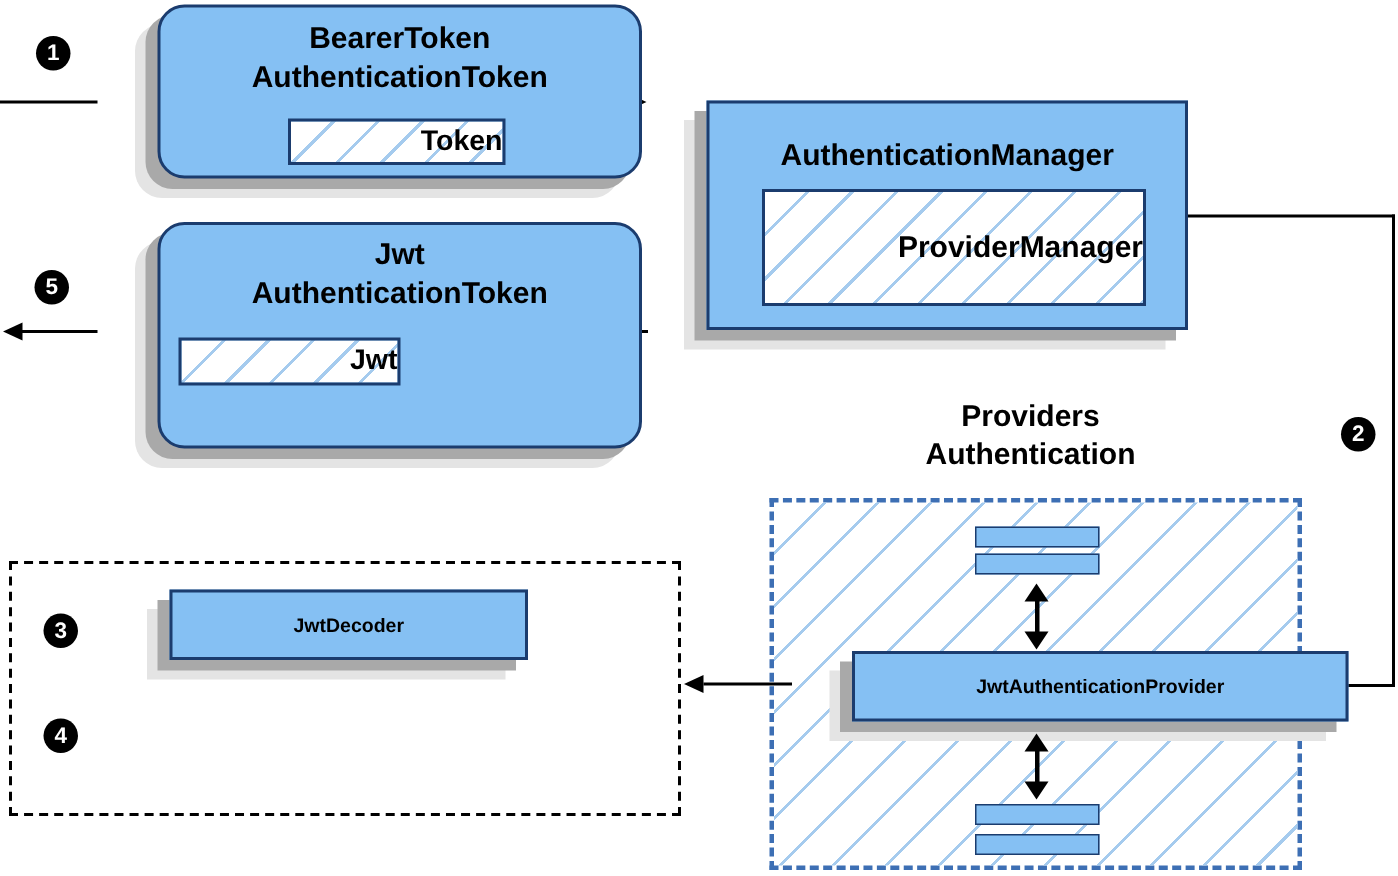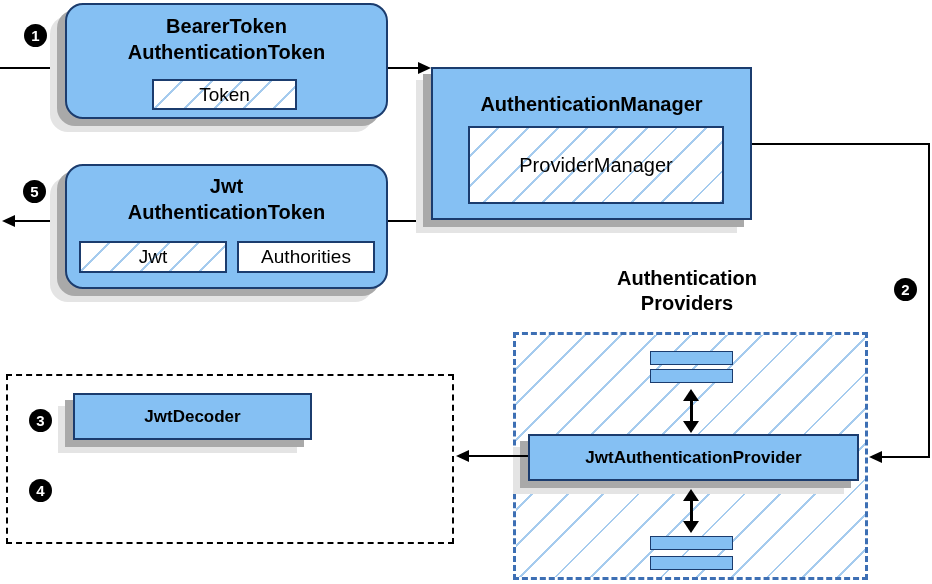--- a/index.html
+++ b/index.html
@@ -5,39 +5,39 @@
   html,body{margin:0;padding:0;background:#fff;}
   .canvas{
     position:relative;width:932px;height:584px;background:#ffffff;
     font-family:"Liberation Sans",sans-serif;overflow:hidden;
   }
   
   .node{
     position:absolute;background:#85C0F3;border:2px solid #1B3C6E;
     box-sizing:border-box;color:#000;
   }
-  .shadow{box-shadow:-8px 7px 0 #a9a9a9,-15px 13px 0 #e4e4e4;}
+  .shadow{box-shadow:-8px 7px 0 #a9a9a9,-15px 13px 0 #e4e4e4;margin-left:40px;}
   .rounded{border-radius:18px;}
   .node-title{
     font-weight:bold;font-size:20px;line-height:26px;text-align:center;width:100%;
   }
   .chip{
     position:absolute;border:2px solid #1B3C6E;box-sizing:border-box;
-    display:flex;align-items:center;justify-content:center;
-    font-weight:normal;font-size:19px;background:#fff;
+    display:flex;align-items:center;justify-content:flex-end;
+    font-weight:bold;font-size:19px;background:#fff;
   }
   .hatch{
     background:repeating-linear-gradient(135deg,#ffffff 0px,#ffffff 19px,#A5CBEE 19px,#A5CBEE 21px);
   }
   .hatch-big{
     background:repeating-linear-gradient(135deg,rgba(255,255,255,0) 0px,rgba(255,255,255,0) 23px,#A5CBEE 23px,#A5CBEE 25px);
   }
   .plain-box{
     display:flex;align-items:center;justify-content:center;
-    font-weight:bold;font-size:17px;
+    font-weight:bold;font-size:13px;
   }
   
   .providers-box{
     position:absolute;left:513px;top:332px;width:355px;height:248px;
     border:3px dashed #3D6FB4;box-sizing:border-box;background:#fff;
   }
   .dotted-box{
     position:absolute;left:6px;top:374px;width:448px;height:170px;
     border:2px dashed #000;box-sizing:border-box;background:transparent;
   }
@@ -87,22 +87,22 @@
 
   <div class="hline" style="left:752px;top:143px;width:178px;"></div>
   <div class="vline" style="left:928px;top:143px;height:315px;"></div>
   <div class="hline" style="left:882px;top:456px;width:48px;"></div>
   <div class="ah-left" style="left:869px;top:451px;"></div>
   <div class="badge" style="left:894px;top:278px;">
       <span>2</span>
     </div>
 
   <div class="providers-label">
+    <div>Providers</div>
     <div>Authentication</div>
-    <div>Providers</div>
   </div>
 
   <div class="providers-box">
     <div class="hatch-big" style="position:absolute;inset:0;"></div>
   </div>
 
   <div class="bar" style="left:650px;top:351px;"></div>
   <div class="bar" style="left:650px;top:369px;"></div>
 
   <div class="varrow" style="left:682px;top:389px;">
@@ -137,30 +137,27 @@
     </div>
   </div>
 
   <div class="node shadow" style="left:431px;top:67px;width:321px;height:153px;">
     <div class="node-title" style="margin-top:22px;">AuthenticationManager</div>
     <div class="chip hatch" style="left:35px;top:57px;width:256px;height:78px;">
       <span style="font-size:20px;">ProviderManager</span>
     </div>
   </div>
 
-  <div class="node shadow rounded" style="left:65px;top:164px;width:323px;height:125px;">
+  <div class="node shadow rounded" style="left:65px;top:148px;width:323px;height:151px;">
     <div class="node-title" style="margin-top:7px;">
       <div>Jwt</div>
       <div>AuthenticationToken</div>
     </div>
     <div class="chip hatch" style="left:12px;top:75px;width:148px;height:32px;">
       <span>Jwt</span>
-    </div>
-    <div class="chip" style="left:170px;top:75px;width:138px;height:32px;">
-      <span>Authorities</span>
     </div>
   </div>
 
   <div class="dotted-box"></div>
 
   <div class="badge" style="left:29px;top:409px;">
       <span>3</span>
     </div>
   <div class="node shadow plain-box" style="left:73px;top:393px;width:239px;height:47px;">
     <span>JwtDecoder</span>

